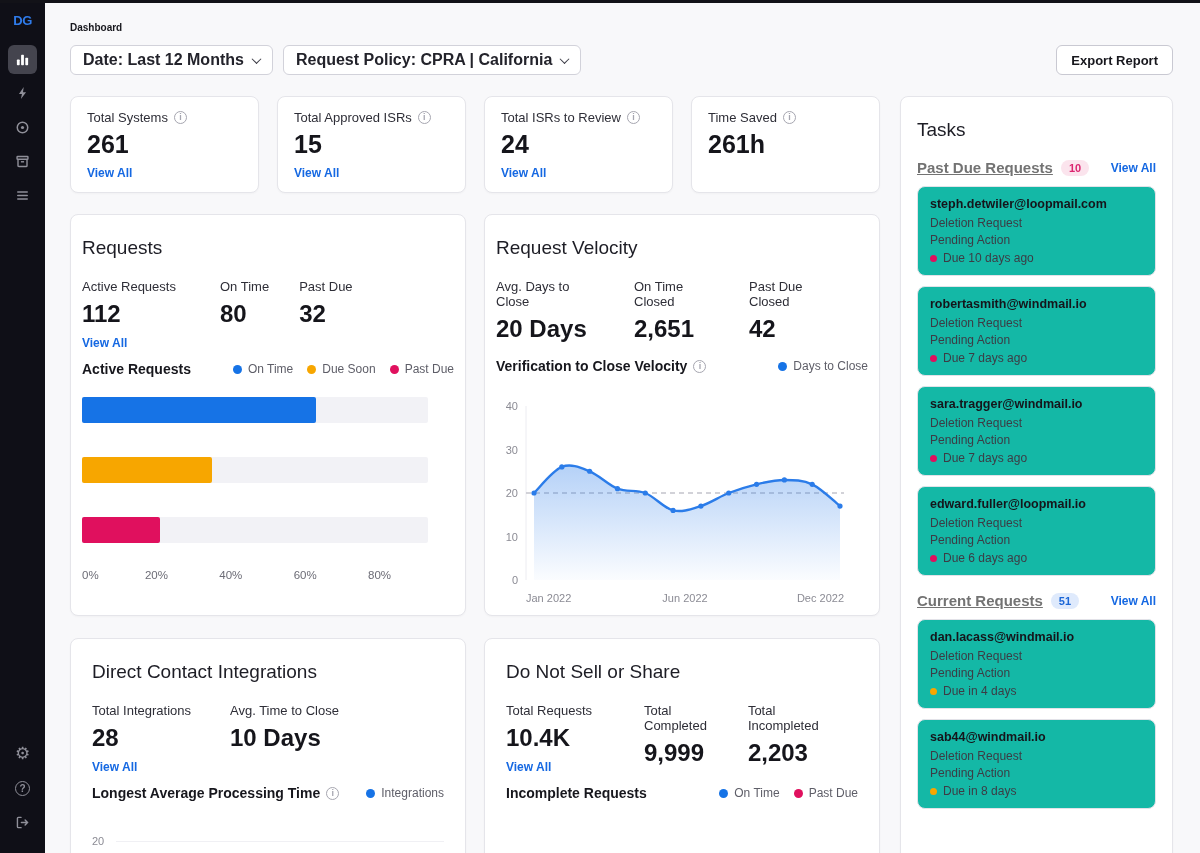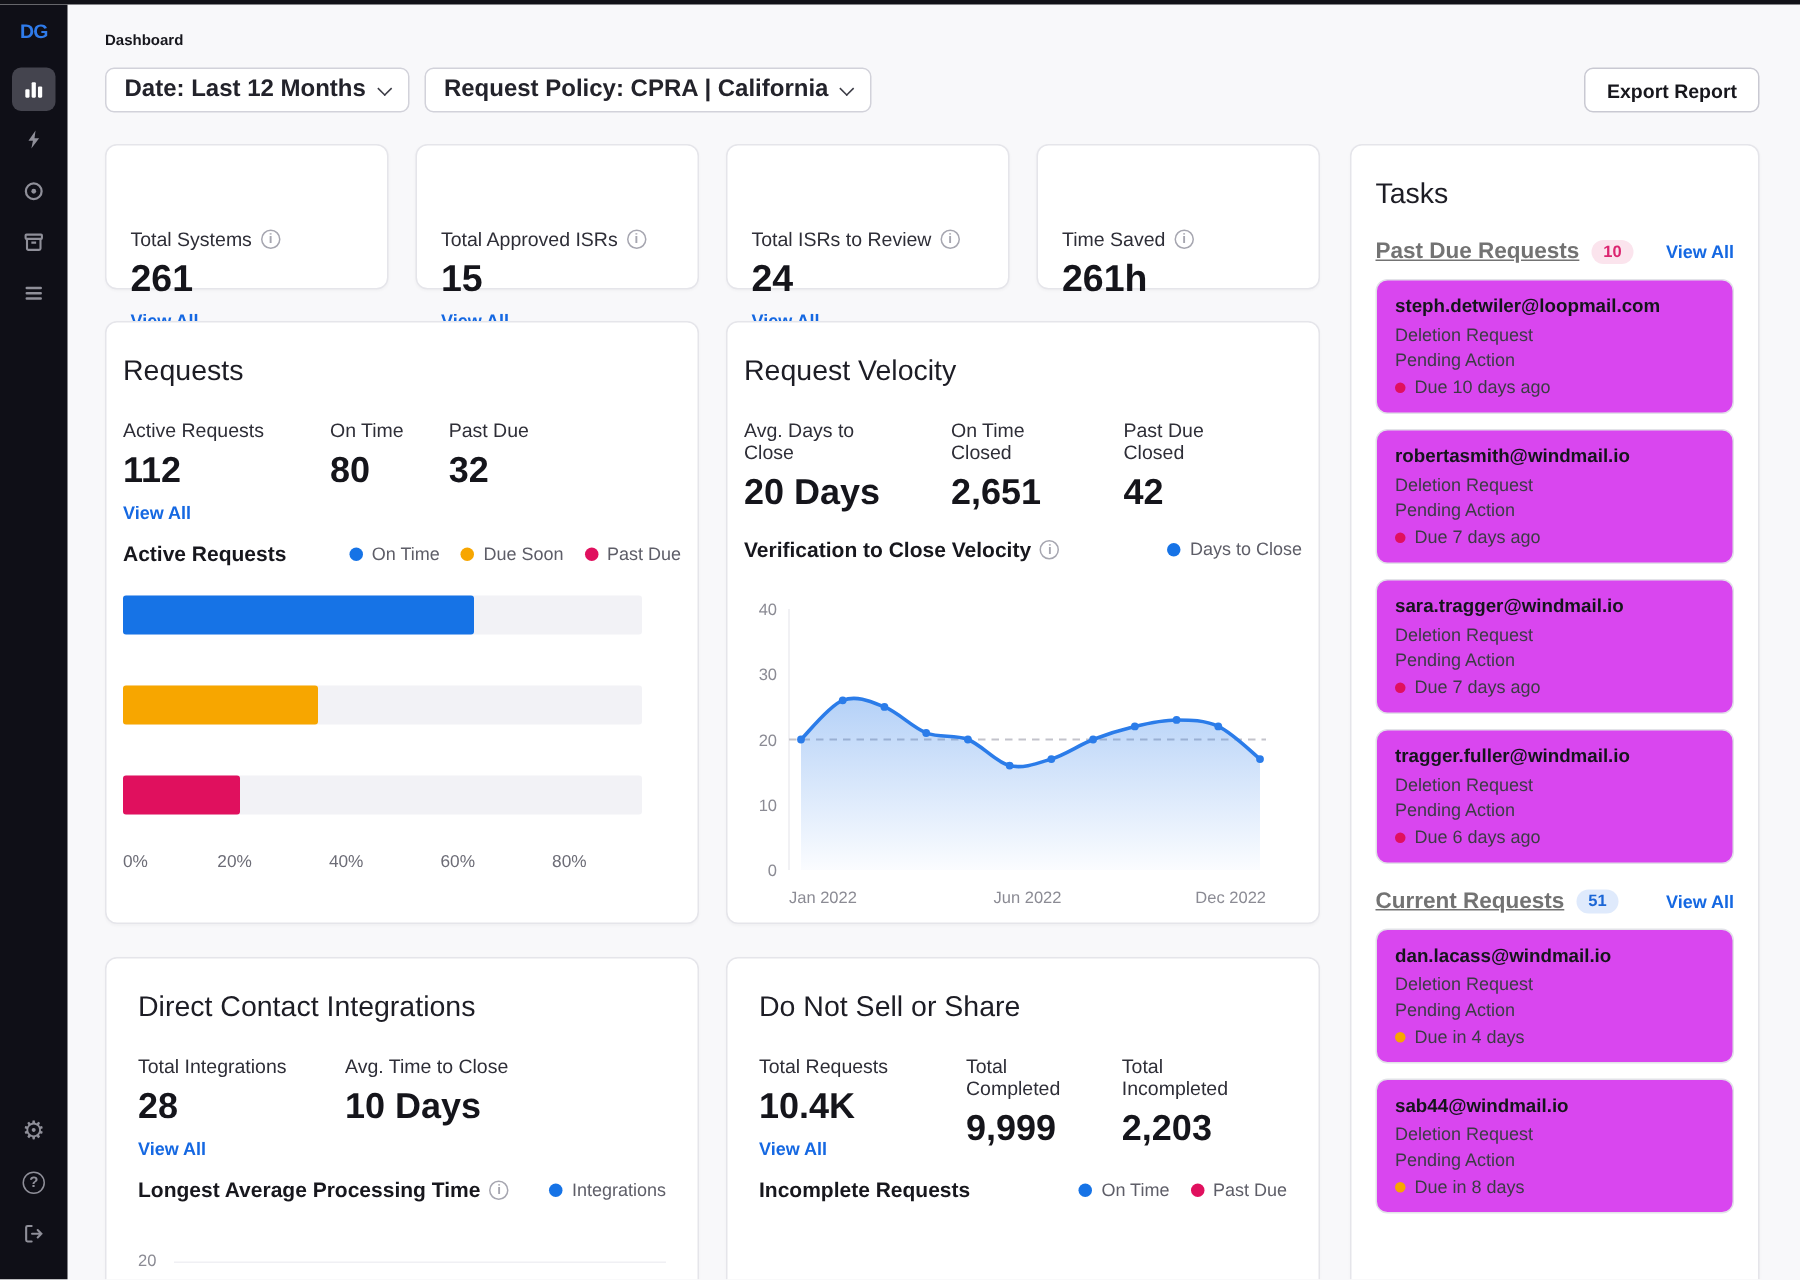--- a/index.html
+++ b/index.html
@@ -50,21 +50,21 @@
   }
 
   .content { flex:1; display:flex; gap:20px; padding:0 27px 0 25px; overflow:hidden; }
   .cards-area { width:810px; flex-shrink:0; display:flex; flex-direction:column; }
 
   .card { background:#fff; border:1px solid #e5e5ea; border-radius:8px; box-shadow:0 1px 2px rgba(20,20,30,0.03); }
 
   
   .stat-row { display:flex; gap:18px; margin-bottom:21px; }
   .stat-card { flex:1; padding:13px 16px; height:97px; }
-  .stat-label-row { display:flex; align-items:center; gap:6px;margin-top:42px; }
+  .stat-label-row { display:flex; align-items:center; gap:6px; }
   .stat-label { font-size:13px; color:#2e2e37; }
   .info { display:inline-block; width:13px; height:13px; border:1.3px solid #a6a6b0; border-radius:50%; color:#a6a6b0; font-size:9px; font-weight:bold; text-align:center; line-height:11px; cursor:pointer; flex-shrink:0; }
   .info::before { content:"i"; }
   .stat-value { font-size:25px; font-weight:bold; color:#15151b; margin:5px 0 4px; }
   .view-all { color:#1568e2; font-size:12px; font-weight:bold; cursor:pointer; display:inline-block; }
 
   
   .grid-2 { display:grid; grid-template-columns:396px 396px; gap:22px 18px; }
   .big-card { height:402px; padding:22px 11px; overflow:hidden; }
   .tall-card { height:470px; padding:22px 21px; overflow:hidden; }
@@ -103,21 +103,21 @@
 
   
   .tasks-panel { flex:1; min-height:1100px; padding:18px 16px; overflow:hidden; }
   .tasks-title { font-size:19px; font-weight:400; color:#1d1d25; margin:4px 0 18px; }
   .task-sec-head { display:flex; align-items:center; margin:16px 0 4px; }
   .task-sec-label { font-size:15px; font-weight:bold; color:#737373;text-decoration:underline; }
   .badge { margin-left:8px; font-size:11px; font-weight:bold; border-radius:10px; padding:2px 8px; }
   .badge.red { background:#fbe4ed; color:#dc2570; }
   .badge.blue { background:#dfeafc; color:#1b66d6; }
   .task-sec-head .view-all { margin-left:auto; }
-  .task-card { border:1px solid #e2e2e8; border-radius:8px; padding:10px 12px; margin:10px 0; background:#d946ef; cursor:pointer; }
+  .task-card { border:1px solid #e2e2e8; border-radius:8px; padding:10px 12px; margin:10px 0; background:#14b8a6; cursor:pointer; }
   .task-email { font-size:12.5px; font-weight:bold; color:#15151b; margin-bottom:4px; }
   .task-line { font-size:12px; color:#3c3c45; line-height:17px; }
   .task-due { display:flex; align-items:center; gap:6px; margin-top:2px; }
   .task-due-text { font-size:12px; color:#3c3c45; }
 </style>
 </head>
 <body>
 
 <aside class="sidebar">
   <div class="logo">DG</div>
@@ -431,21 +431,21 @@
           <div class="task-card">
             <div class="task-email">sara.tragger@windmail.io</div>
             <div class="task-line">Deletion Request</div>
             <div class="task-line">Pending Action</div>
             <div class="task-due">
               <span class="dot small" style="background: rgb(224, 16, 94);"></span>
               <span class="task-due-text">Due 7 days ago</span>
             </div>
           </div>
           <div class="task-card">
-            <div class="task-email">tragger.fuller@windmail.io</div>
+            <div class="task-email">edward.fuller@loopmail.io</div>
             <div class="task-line">Deletion Request</div>
             <div class="task-line">Pending Action</div>
             <div class="task-due">
               <span class="dot small" style="background: rgb(224, 16, 94);"></span>
               <span class="task-due-text">Due 6 days ago</span>
             </div>
           </div>
           <div class="task-sec-head">
             <span class="task-sec-label">Current Requests</span>
             <span class="badge blue">51</span>

